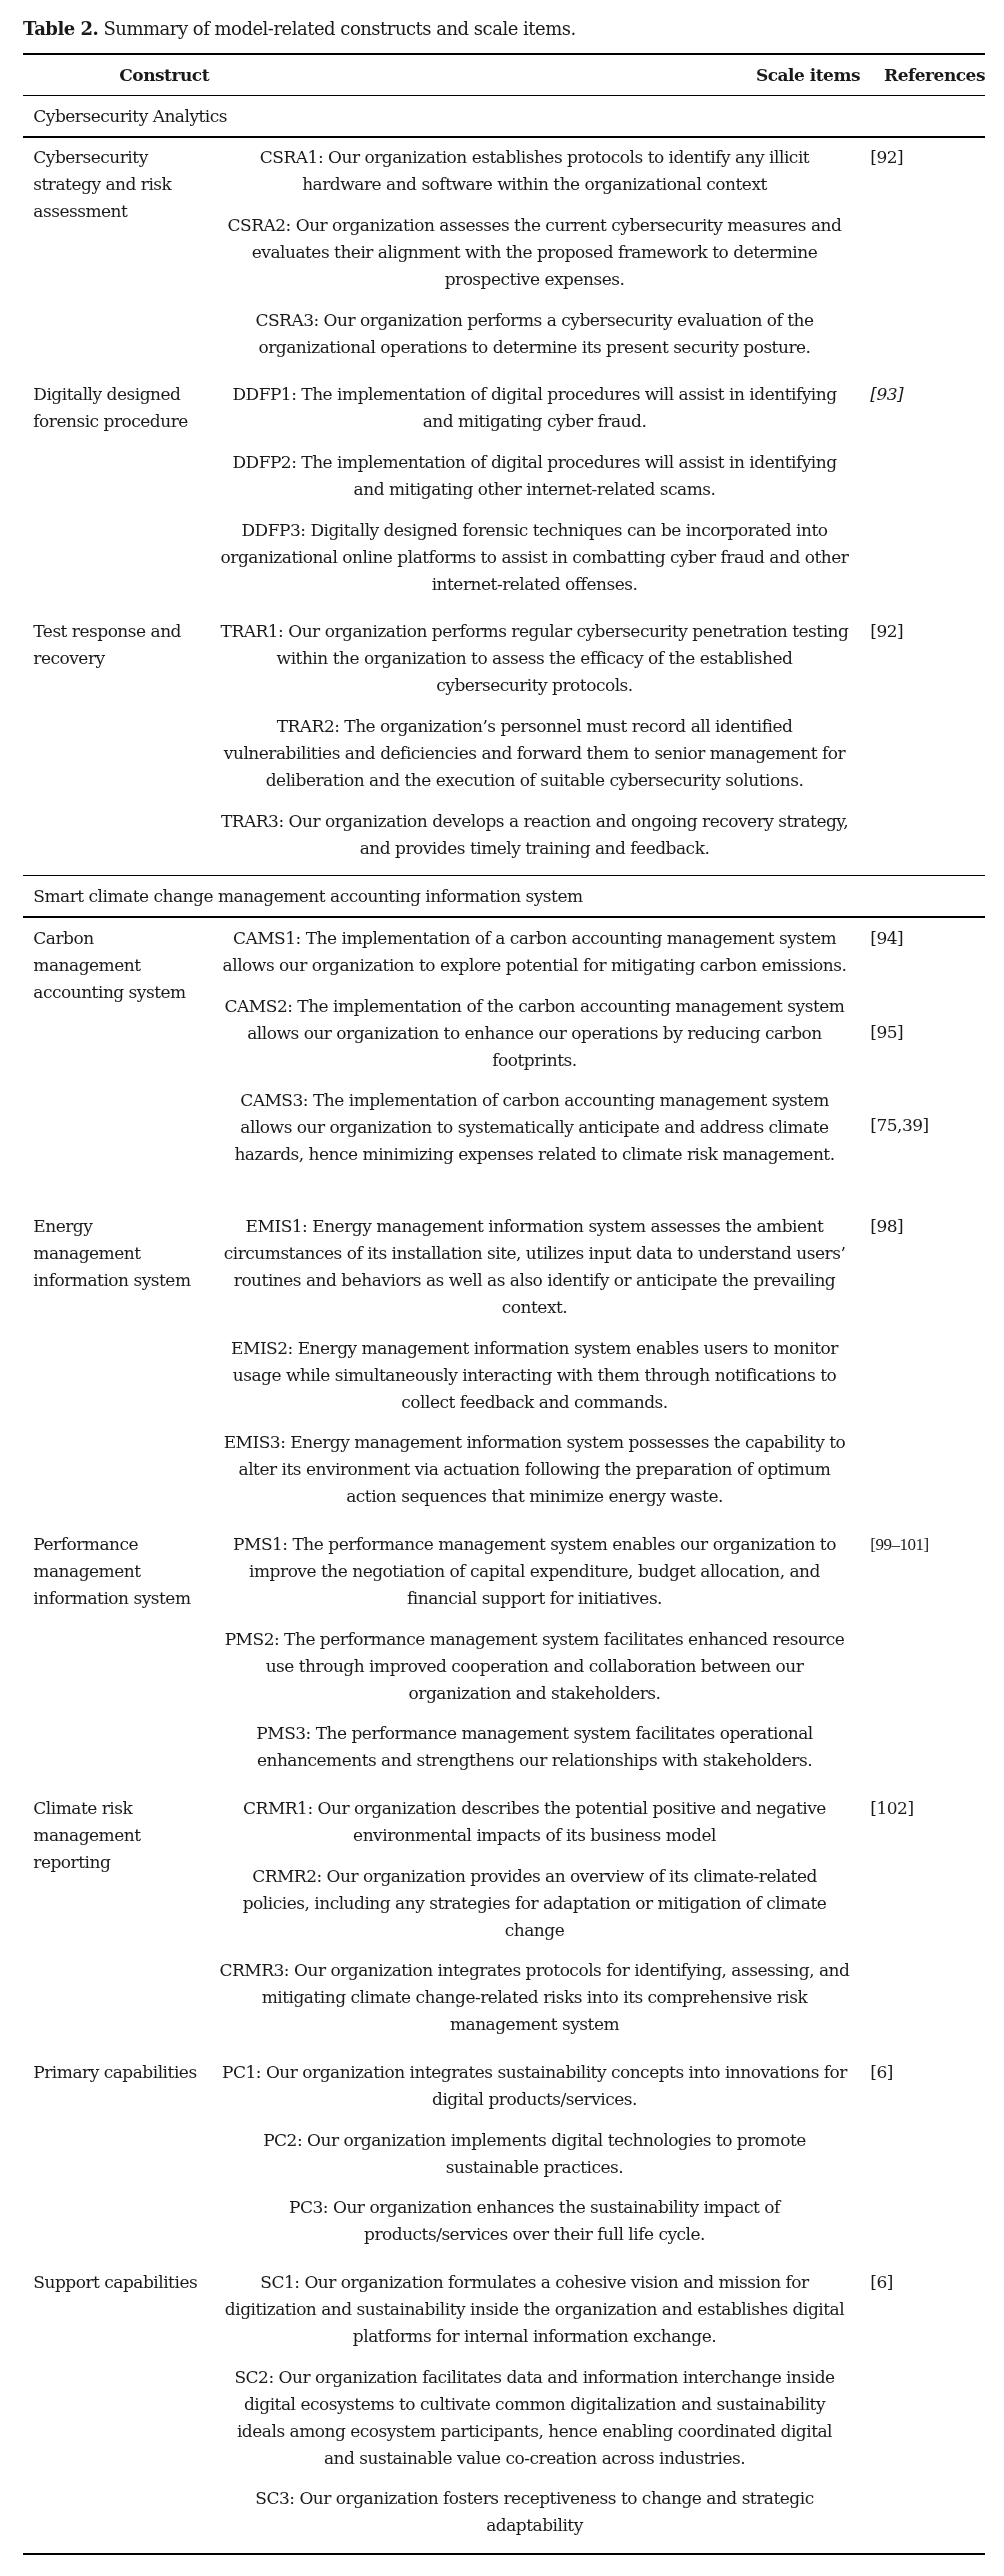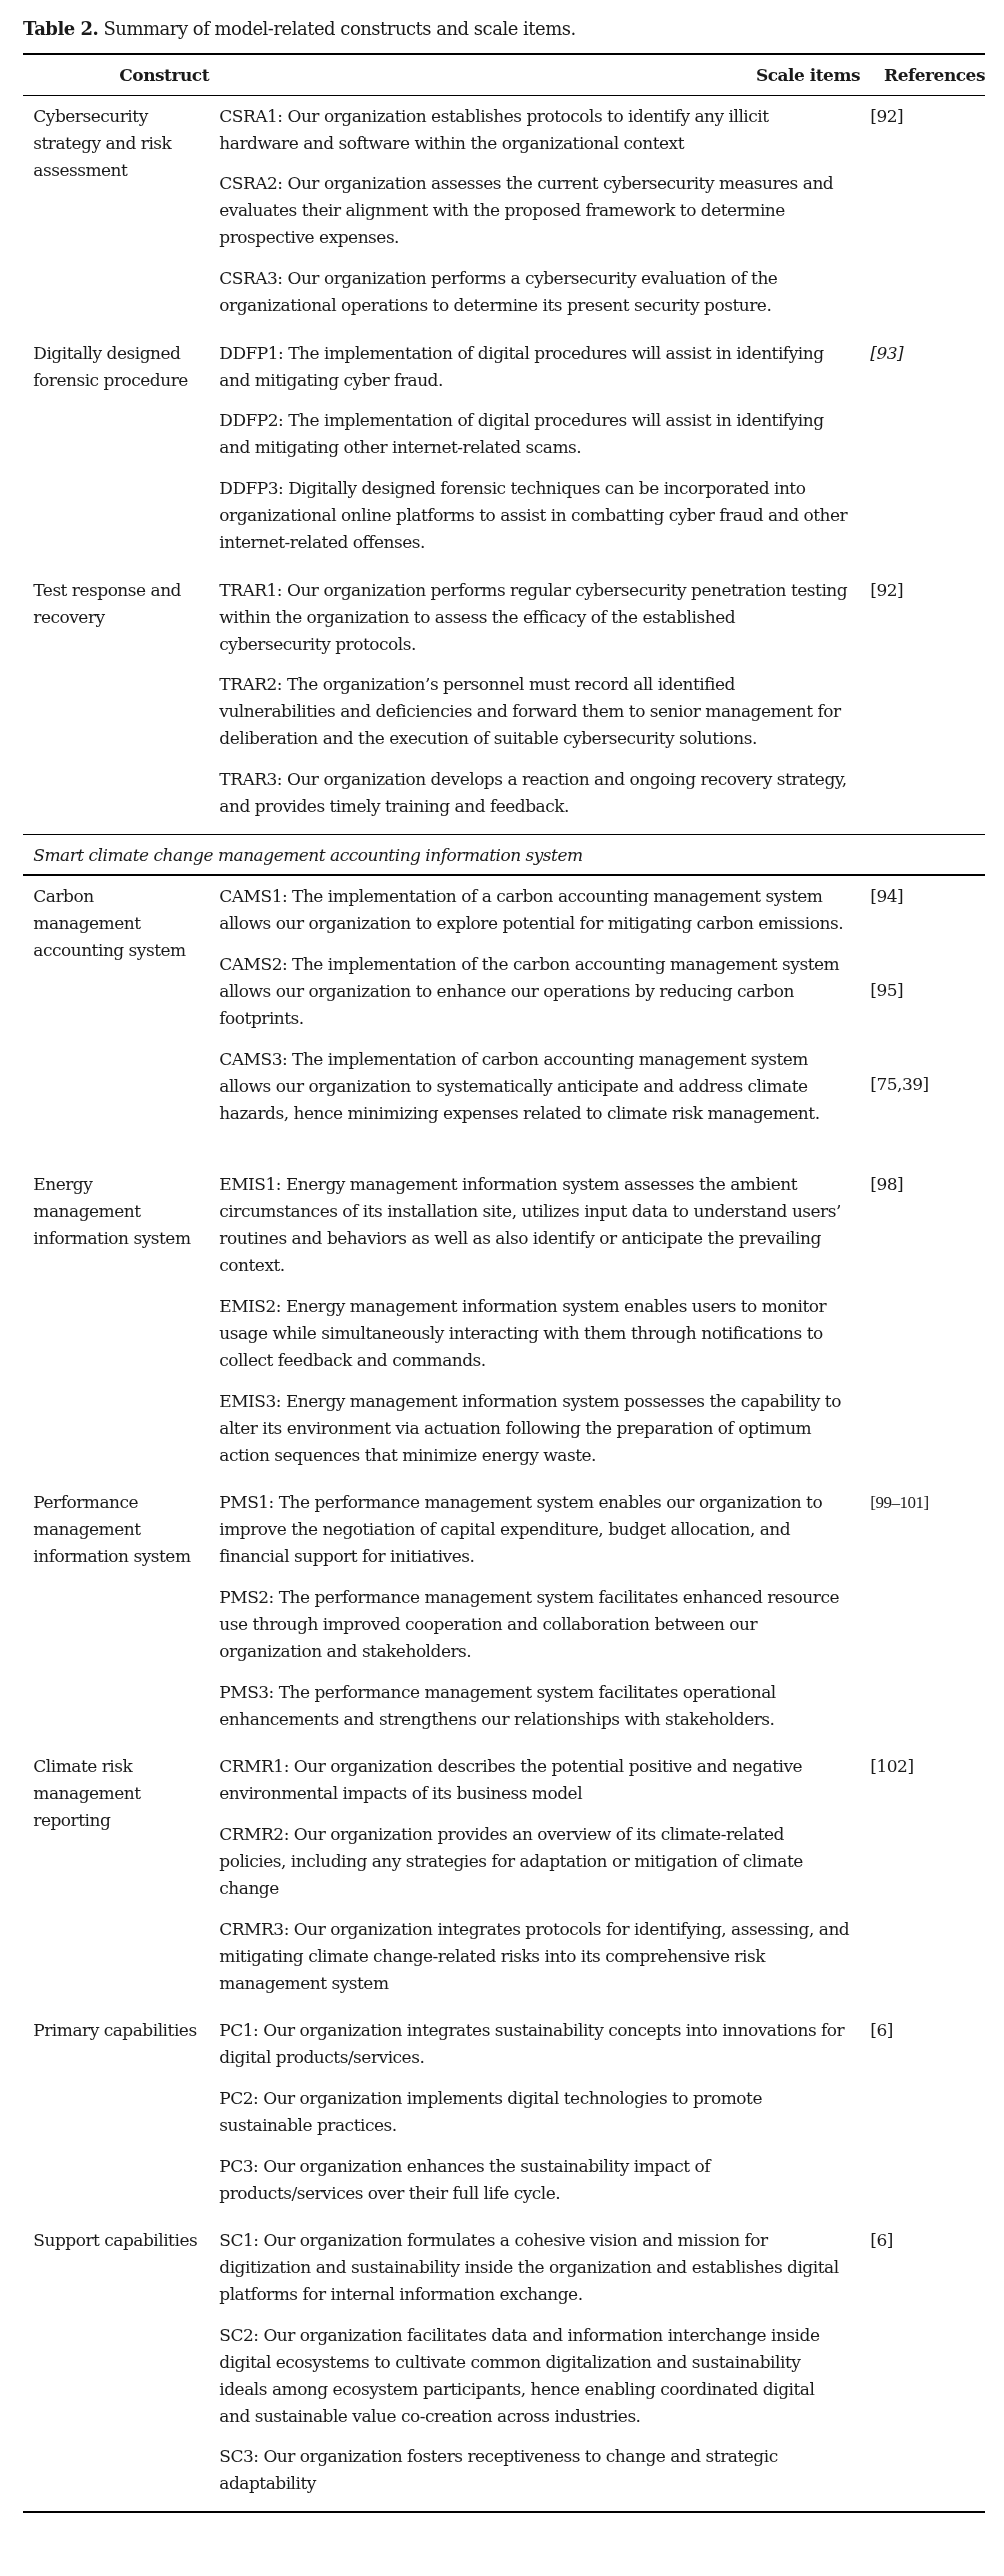--- a/index.html
+++ b/index.html
@@ -31,31 +31,32 @@
     text-align: right;
     font-weight: bold;
     padding: 6.9px 0 6.9px 10.3px;
     line-height: 26px;
   }
   tr.section-row td {
     padding: 6.9px 0 6.9px 10.3px;
     line-height: 26px;
     border-bottom: 2.6px solid #000;
   }
-  tr.section-row.after td { border-top: 1.7px solid #000; font-style: italic; }
+  tr.section-row.after td { border-top: 1.7px solid #000; }
   td { vertical-align: top; padding: 0; }
   td.construct {
     padding: 6.9px 6.9px 0 10.3px;
     line-height: 27px;
   }
   td.items { padding: 6.9px 0 0 10.3px; }
   td.refs { padding: 6.9px 0 0 10.3px; }
   .item {
     line-height: 27px;
     margin: 0 10.3px 13.7px 0;
+    text-align: center;
   }
   .ref { line-height: 27px; margin-bottom: 13.7px; }
   tr.last-group { border-bottom: 2.6px solid #000; }
 </style>
 </head>
 <body>
 
 <div class="page">
   <p class="caption"><span class="cap-label">Table 2.</span><span> Summary of model-related constructs and scale items.</span></p>
 
@@ -66,20 +67,23 @@
         <col class="c3">
       </colgroup>
     <thead>
       <tr class="head-row">
         <th>Construct</th>
         <th>Scale items</th>
         <th>References</th>
       </tr>
     </thead>
     <tbody id="tbody">
+        <tr class="section-row">
+          <td colspan="3">Cybersecurity Analytics</td>
+        </tr>
         <tr>
           <td class="construct">Cybersecurity strategy and risk assessment</td>
           <td class="items">
             <div class="item">CSRA1: Our organization establishes protocols to identify any illicit hardware and software within the organizational context</div>
             <div class="item">CSRA2: Our organization assesses the current cybersecurity measures and evaluates their alignment with the proposed framework to determine prospective expenses.</div>
             <div class="item">CSRA3: Our organization performs a cybersecurity evaluation of the organizational operations to determine its present security posture.</div>
           </td>
           <td class="refs">
             <div class="ref" style="height: 53px; margin-bottom: 13.7px;">[92]</div>
             <div class="ref" style="height: 80px; margin-bottom: 13.7px;"></div>

